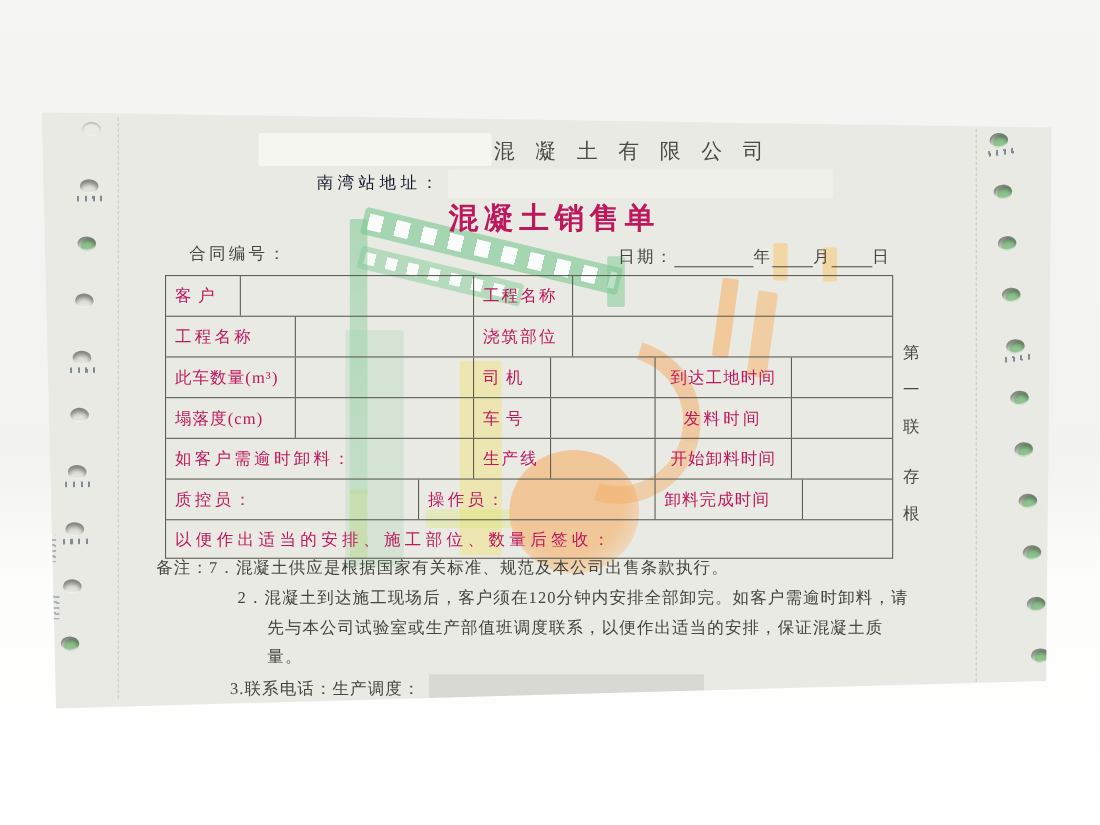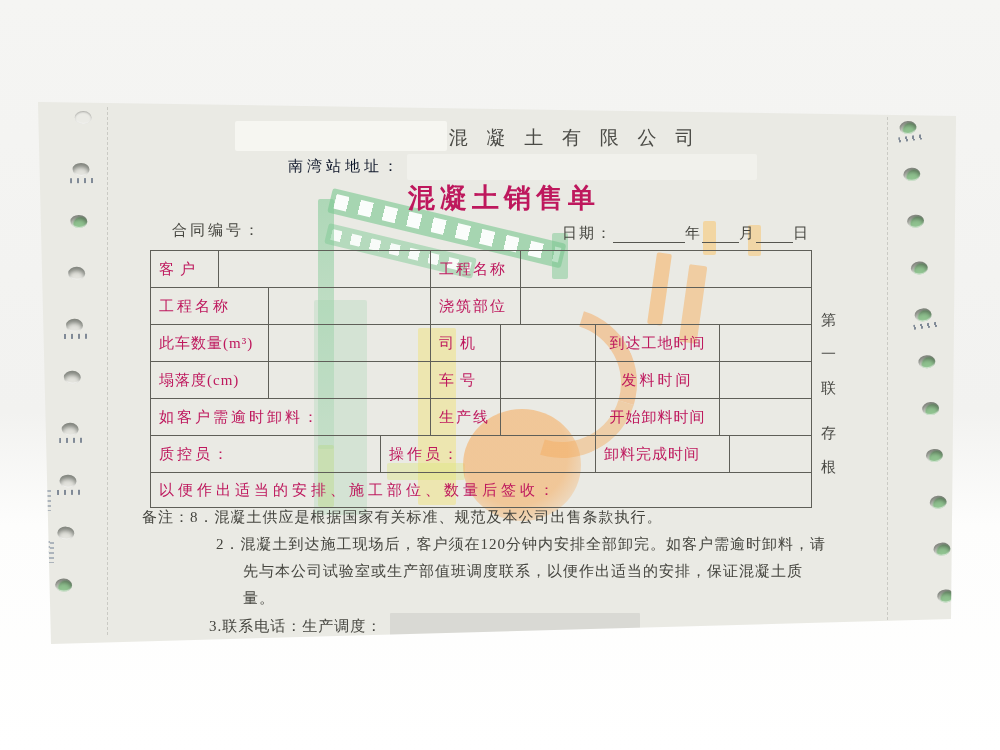--- a/index.html
+++ b/index.html
@@ -222,21 +222,21 @@
   <div class="side-tab">
     <span>第</span>
     <span>一</span>
     <span>联</span>
     <span>存</span>
     <span>根</span>
   </div>
 
   <div class="remarks">
     <div class="r1">
-      <span>备注：</span><span>8．混凝土供应是根据国家有关标准、规范及本公司出售条款执行。</span>
+      <span>备注：</span><span>7．混凝土供应是根据国家有关标准、规范及本公司出售条款执行。</span>
     </div>
     <div class="r2">2．混凝土到达施工现场后，客户须在120分钟内安排全部卸完。如客户需逾时卸料，请先与本公司试验室或生产部值班调度联系，以便作出适当的安排，保证混凝土质量。</div>
     <div class="r3">
       <span>3.联系电话：生产调度：</span><span class="phone-redact"></span>
     </div>
   </div>
 
 </div>
 
 </body></html>

